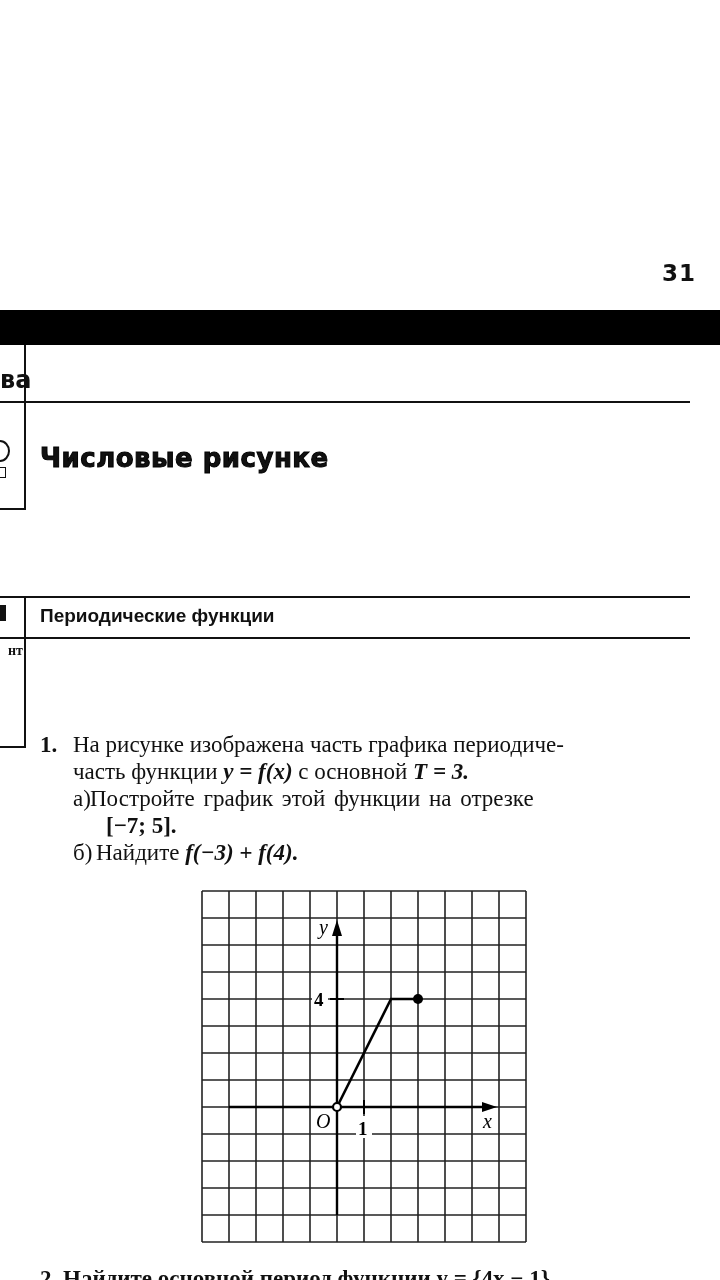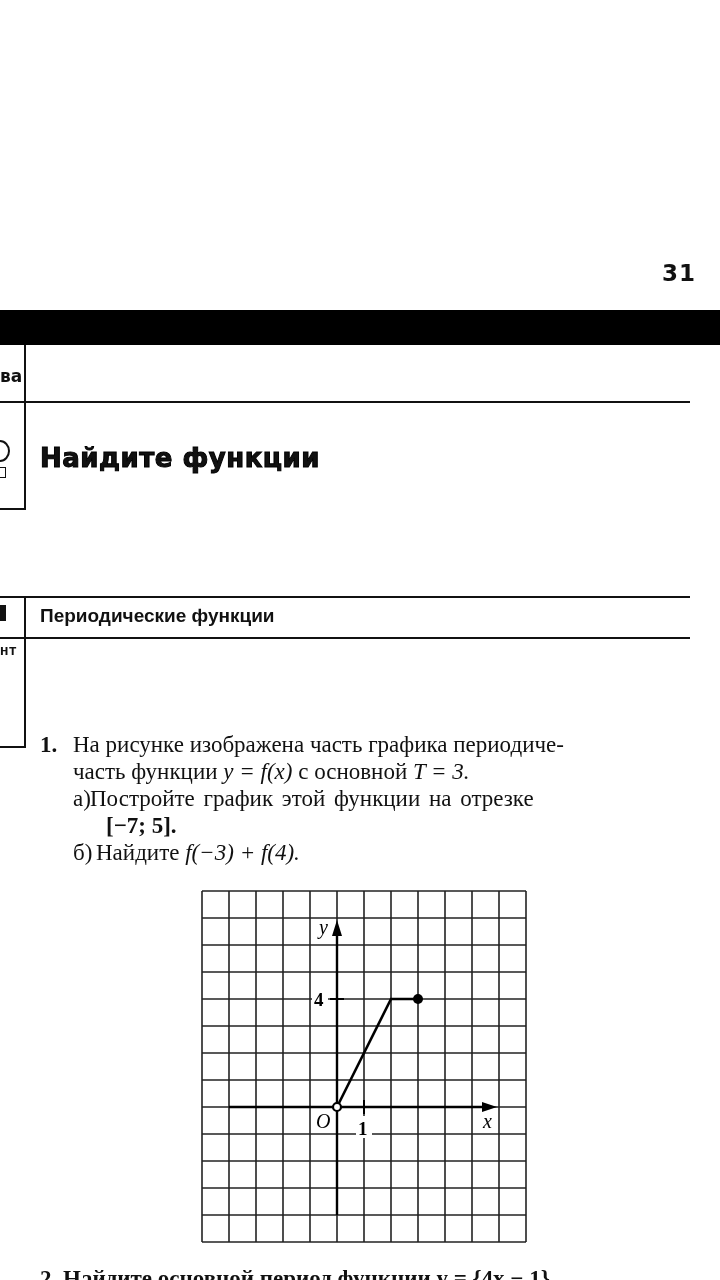--- a/index.html
+++ b/index.html
@@ -2,47 +2,47 @@
 <html><head>
 <meta charset="utf-8">
 <style>
   html, body { margin:0; padding:0; }
   body { width:720px; height:1280px; background:#ffffff; position:relative; overflow:hidden; font-family:"Liberation Serif", serif; color:#111; }
   .abs { position:absolute; }
   .page-num { left:662px; top:260px; font-family:"DejaVu Sans", sans-serif; font-weight:bold; font-size:23px; letter-spacing:1px; }
   .black-bar { left:0; top:310px; width:720px; height:35px; background:#000; }
   .vline { background:#111; width:2px; }
   .hline { background:#111; height:2px; }
-  .chapter-frag { left:0; top:366px; font-family:"DejaVu Sans", sans-serif; font-size:17px; font-weight:bold; }
+  .chapter-frag { left:0; top:366px; font-family:"DejaVu Sans", sans-serif; font-size:24px; font-weight:bold; }
   .chapter-title { left:40px; top:443px; font-family:"DejaVu Sans", sans-serif; font-weight:900; font-size:26px; letter-spacing:0.5px; -webkit-text-stroke:1px #000; }
   .circle-frag { left:-10px; top:440px; width:16px; height:18px; border:2px solid #111; border-radius:50%; }
   .sq-frag { left:-4px; top:467px; width:8px; height:9px; border:1.5px solid #111; }
   .section-frag { left:0; top:605px; width:6px; height:16px; background:#111; }
   .section-title { left:40px; top:605px; font-family:Liberation Sans, sans-serif; font-weight:bold; font-size:19px; }
-  .variant-frag { left:0; top:643px; font-family:Liberation Mono, monospace; font-weight:bold; font-size:14px; }
+  .variant-frag { left:0; top:643px; font-family:Liberation Serif, serif; font-weight:bold; font-size:14px;padding-left:8px; }
   .task { left:40px; top:731px; width:660px; font-size:23px; line-height:27px; }
   .task .num { font-weight:bold; position:absolute; left:0; top:0; }
   .task .line { position:absolute; white-space:nowrap; }
-  .it { font-style:italic; }
+  .it { font-style:italic;font-weight:bold; }
   .task2 { left:40px; top:1266px; font-size:23px; font-weight:bold; white-space:nowrap; }
   svg text { font-family:"Liberation Serif", serif; }
 </style>
 </head>
 <body>
 
 <div class="abs page-num">31</div>
 <div class="abs black-bar"></div>
 
 <div class="abs vline" style="left:24px; top:345px; height:165px;"></div>
 <div class="abs hline" style="left:0; top:401px; width:690px;"></div>
 <div class="abs hline" style="left:0; top:508px; width:26px;"></div>
 <div class="abs chapter-frag">ва</div>
 <div class="abs circle-frag"></div>
 <div class="abs sq-frag"></div>
-<div class="abs chapter-title">Найдите функции</div>
+<div class="abs chapter-title">Числовые рисунке</div>
 
 <div class="abs hline" style="left:0; top:596px; width:690px;"></div>
 <div class="abs hline" style="left:0; top:637px; width:690px;"></div>
 <div class="abs vline" style="left:24px; top:596px; height:152px;"></div>
 <div class="abs hline" style="left:0; top:746px; width:26px;"></div>
 <div class="abs section-frag"></div>
 <div class="abs section-title">Периодические функции</div>
 <div class="abs variant-frag">нт</div>
 
 <div class="abs task">

